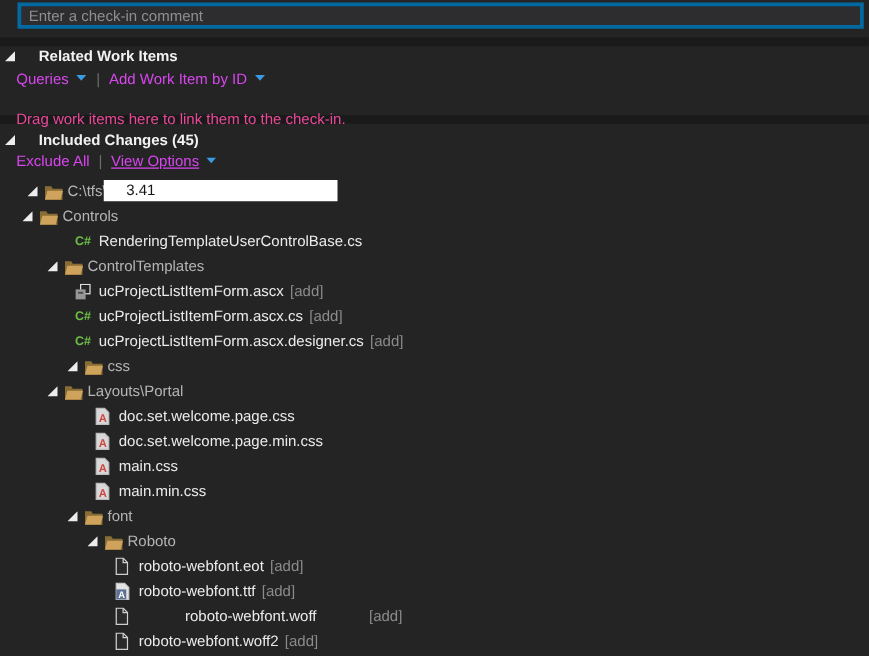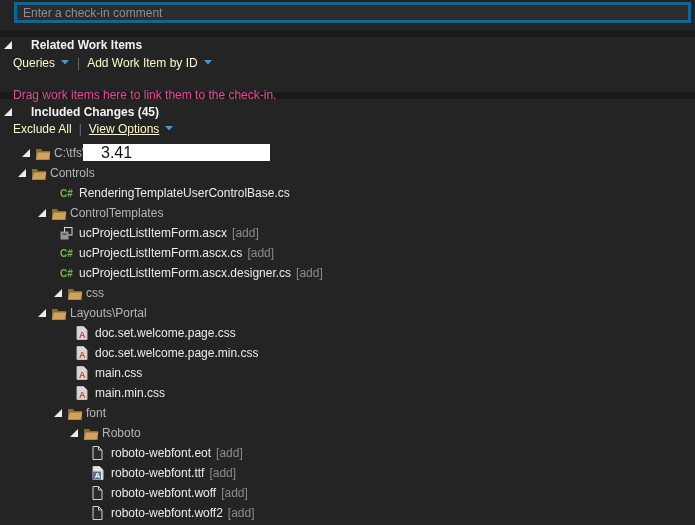--- a/index.html
+++ b/index.html
@@ -16,37 +16,37 @@
     font-family:"Liberation Sans","DejaVu Sans",sans-serif;font-size:12px;padding:0 6px;outline:none;
   }
   #comment-input::placeholder{color:#8f8f8f;opacity:1;}
   .section-gap{position:absolute;left:0;width:695px;height:7px;background:#1a1a1a;}
   #gap1{top:30px;} #gap2{top:92px;}
   .sec-header{position:absolute;left:4px;display:flex;align-items:center;gap:18px;}
   .sec-header .title{font-weight:bold;color:#f2f2f2;}
   #rwi-header{top:38px;} #ic-header{top:105px;}
   .link-bar{position:absolute;left:13px;display:flex;align-items:center;height:16px;}
   #rwi-links{top:55px;} #ic-links{top:121px;}
-  .link{color:#fef9c3;cursor:pointer;}
+  .link{color:#d946ef;cursor:pointer;}
   .link.u{text-decoration:underline;text-align:right;}
   .dd{margin-left:6px;display:inline-flex;align-items:center;}
   .pipe{color:#6d6d6d;margin:0 7px;}
   .hint{position:absolute;left:13px;top:75px;color:#ec4899;margin-top:13px;}
   
   #tree{position:absolute;left:0;top:143px;width:695px;}
   .tree-row{height:20px;display:flex;align-items:center;position:relative;cursor:default;}
   .arrow{display:inline-flex;width:13px;justify-content:flex-start;align-items:center;}
   .ticon{display:inline-flex;width:19px;align-items:center;}
   .flabel{color:#b5b5b5;white-space:pre;}
   .filelabel{color:#ebebeb;white-space:pre;}
   .badge{color:#8b8b8b;margin-left:5px;}
   .cs{color:#6cbf45;font-weight:bold;font-size:10px;letter-spacing:0px;}
   .overlay-box{
     position:absolute;left:83px;top:1px;width:187px;height:17px;box-sizing:border-box;
-    background:#ffffff;color:#151515;font-size:16px;line-height:17px;padding-left:18px;
+    background:#ffffff;color:#151515;font-size:12px;line-height:17px;padding-left:18px;
   }
 </style>
 </head>
 <body>
 
 <input id="comment-input" type="text" placeholder="Enter a check-in comment" style="">
 
 <div id="gap1" class="section-gap"></div>
 <div id="gap2" class="section-gap"></div>
 
@@ -278,21 +278,21 @@
       <span class="ticon">
         <svg width="12" height="14" viewBox="0 0 12 14">
           <path d="M1 .5 h6.5 L11 4 v9.5 H1 z" fill="#e3e3e3" stroke="#c9c9c9" stroke-width="1"></path>
           <rect x="1" y="5.5" width="8" height="8" fill="#5f7296"></rect>
           <text x="2.7" y="12.2" font-size="7.5" font-weight="bold" fill="#ffffff" font-family="Liberation Sans,sans-serif">A</text>
         </svg>
       </span>
       <span class="filelabel">roboto-webfont.ttf</span>
       <span class="badge">[add]</span>
     </div>
-    <div class="tree-row" style="padding-left: 92px;">
+    <div class="tree-row" style="padding-left: 92px; gap: 37px;">
       <span class="ticon">
         <svg width="11" height="14" viewBox="0 0 11 14">
           <path d="M1 .5 h5.5 L10 4 v9.5 H1 z" fill="#2a2a2a" stroke="#cfcfcf" stroke-width="1"></path>
           <path d="M6.5 .5 V4 H10" fill="none" stroke="#cfcfcf" stroke-width="1"></path>
         </svg>
       </span>
       <span class="filelabel">roboto-webfont.woff</span>
       <span class="badge">[add]</span>
     </div>
     <div class="tree-row" style="padding-left: 92px;">

